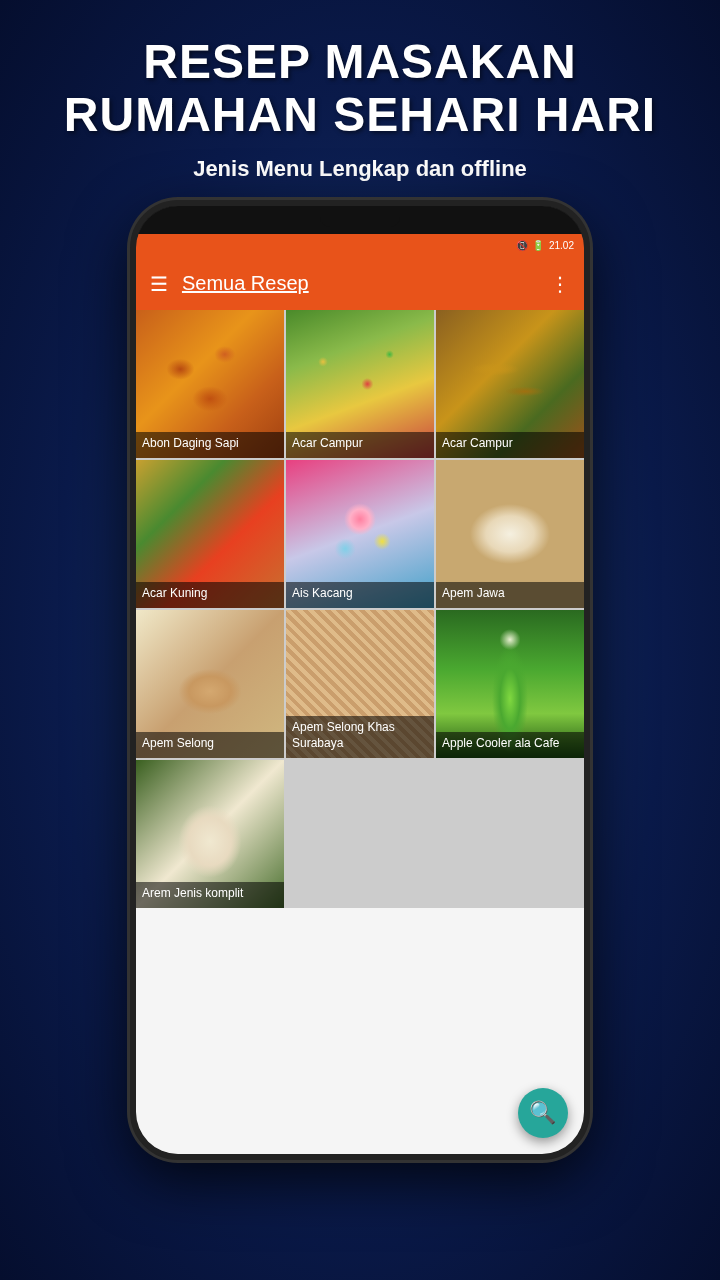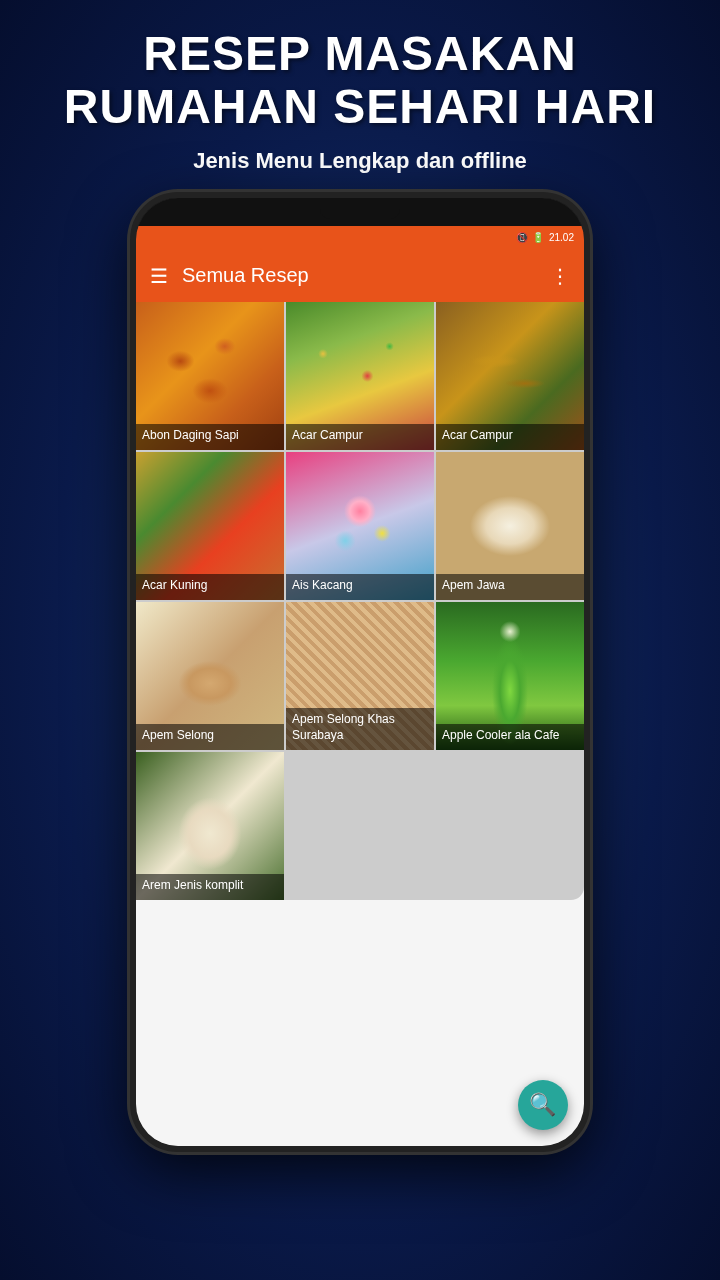--- a/index.html
+++ b/index.html
@@ -13,21 +13,21 @@
       align-items: center;
       font-family: 'Arial', sans-serif;
       overflow: hidden;
     }
 
     .page-title {
       color: white;
       font-size: 48px;
       font-weight: 900;
       text-align: center;
-      padding: 28px 20px 8px;
+      padding: 36px 20px 8px;
       line-height: 1.1;
       letter-spacing: 1px;
       text-shadow: 2px 2px 4px rgba(0,0,0,0.5);
     }
 
     .page-subtitle {
       color: white;
       font-size: 22px;
       font-weight: 700;
       text-align: left;
@@ -101,41 +101,41 @@
       color: white;
       font-size: 20px;
       cursor: pointer;
     }
 
     .app-bar-title {
       color: white;
       font-size: 20px;
       font-weight: 500;
       flex: 1;
+      text-decoration: underline;
     }
 
     .more-icon {
       color: white;
       font-size: 20px;
     }
 
     
     .content-area {
       flex: 1;
       overflow: hidden;
       background: #f5f5f5;
       position: relative;
     }
 
     .grid-container {
       display: grid;
       grid-template-columns: repeat(3, 1fr);
       gap: 2px;
       background: #ccc;
-      border-radius: 13px;
     }
 
     .grid-item {
       position: relative;
       height: 148px;
       overflow: hidden;
       background: #ddd;
       cursor: pointer;
     }
 

